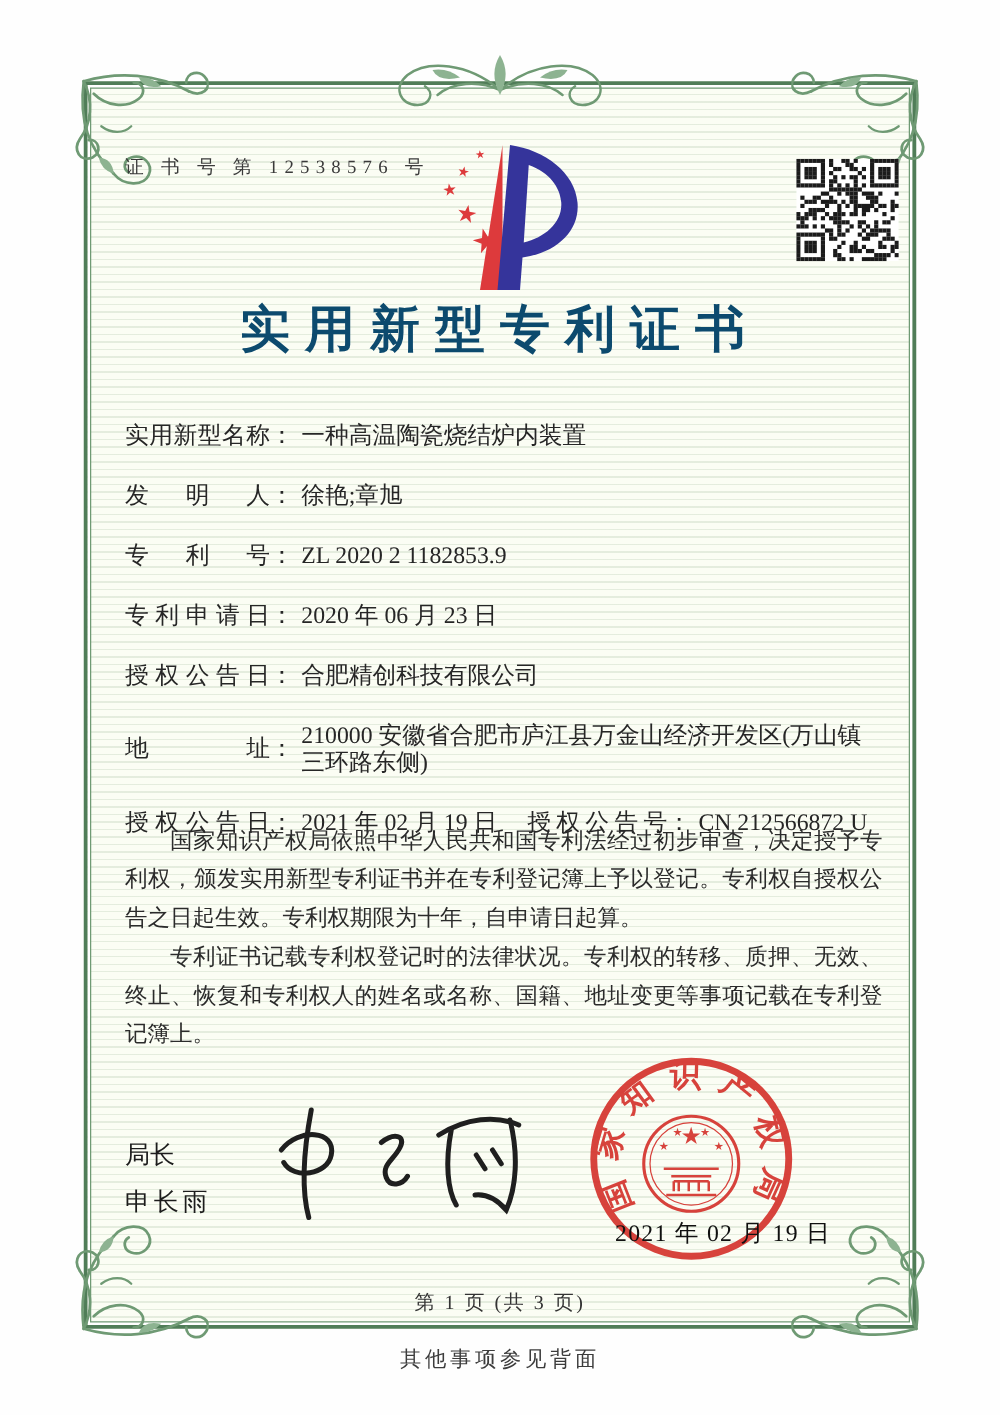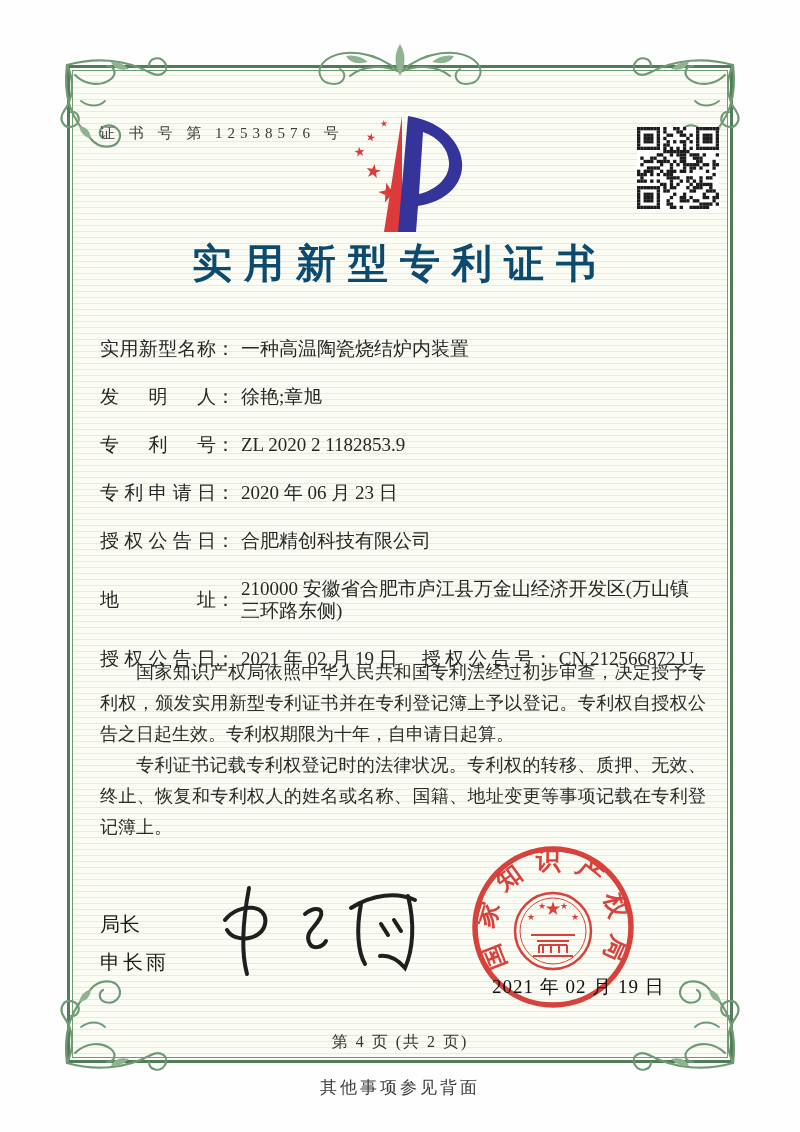--- a/index.html
+++ b/index.html
@@ -490,16 +490,16 @@
         <path d="M68,98 H112"></path>
         <path d="M74,104 H106"></path>
         <path d="M76,108 H104 M80,108 V116 M88,108 V116 M96,108 V116 M104,108 V116 M76,108 V116"></path>
         <path d="M70,119 H110"></path>
       </g>
     </g>
   </svg>
 
   <div class="abs sealdate">2021 年 02 月 19 日</div>
 
-  <div class="abs pageno">第 4 页 (共 2 页)</div>
+  <div class="abs pageno">第 1 页 (共 3 页)</div>
   <div class="abs backnote">其他事项参见背面</div>
 
 </div>
 
 </body></html>

